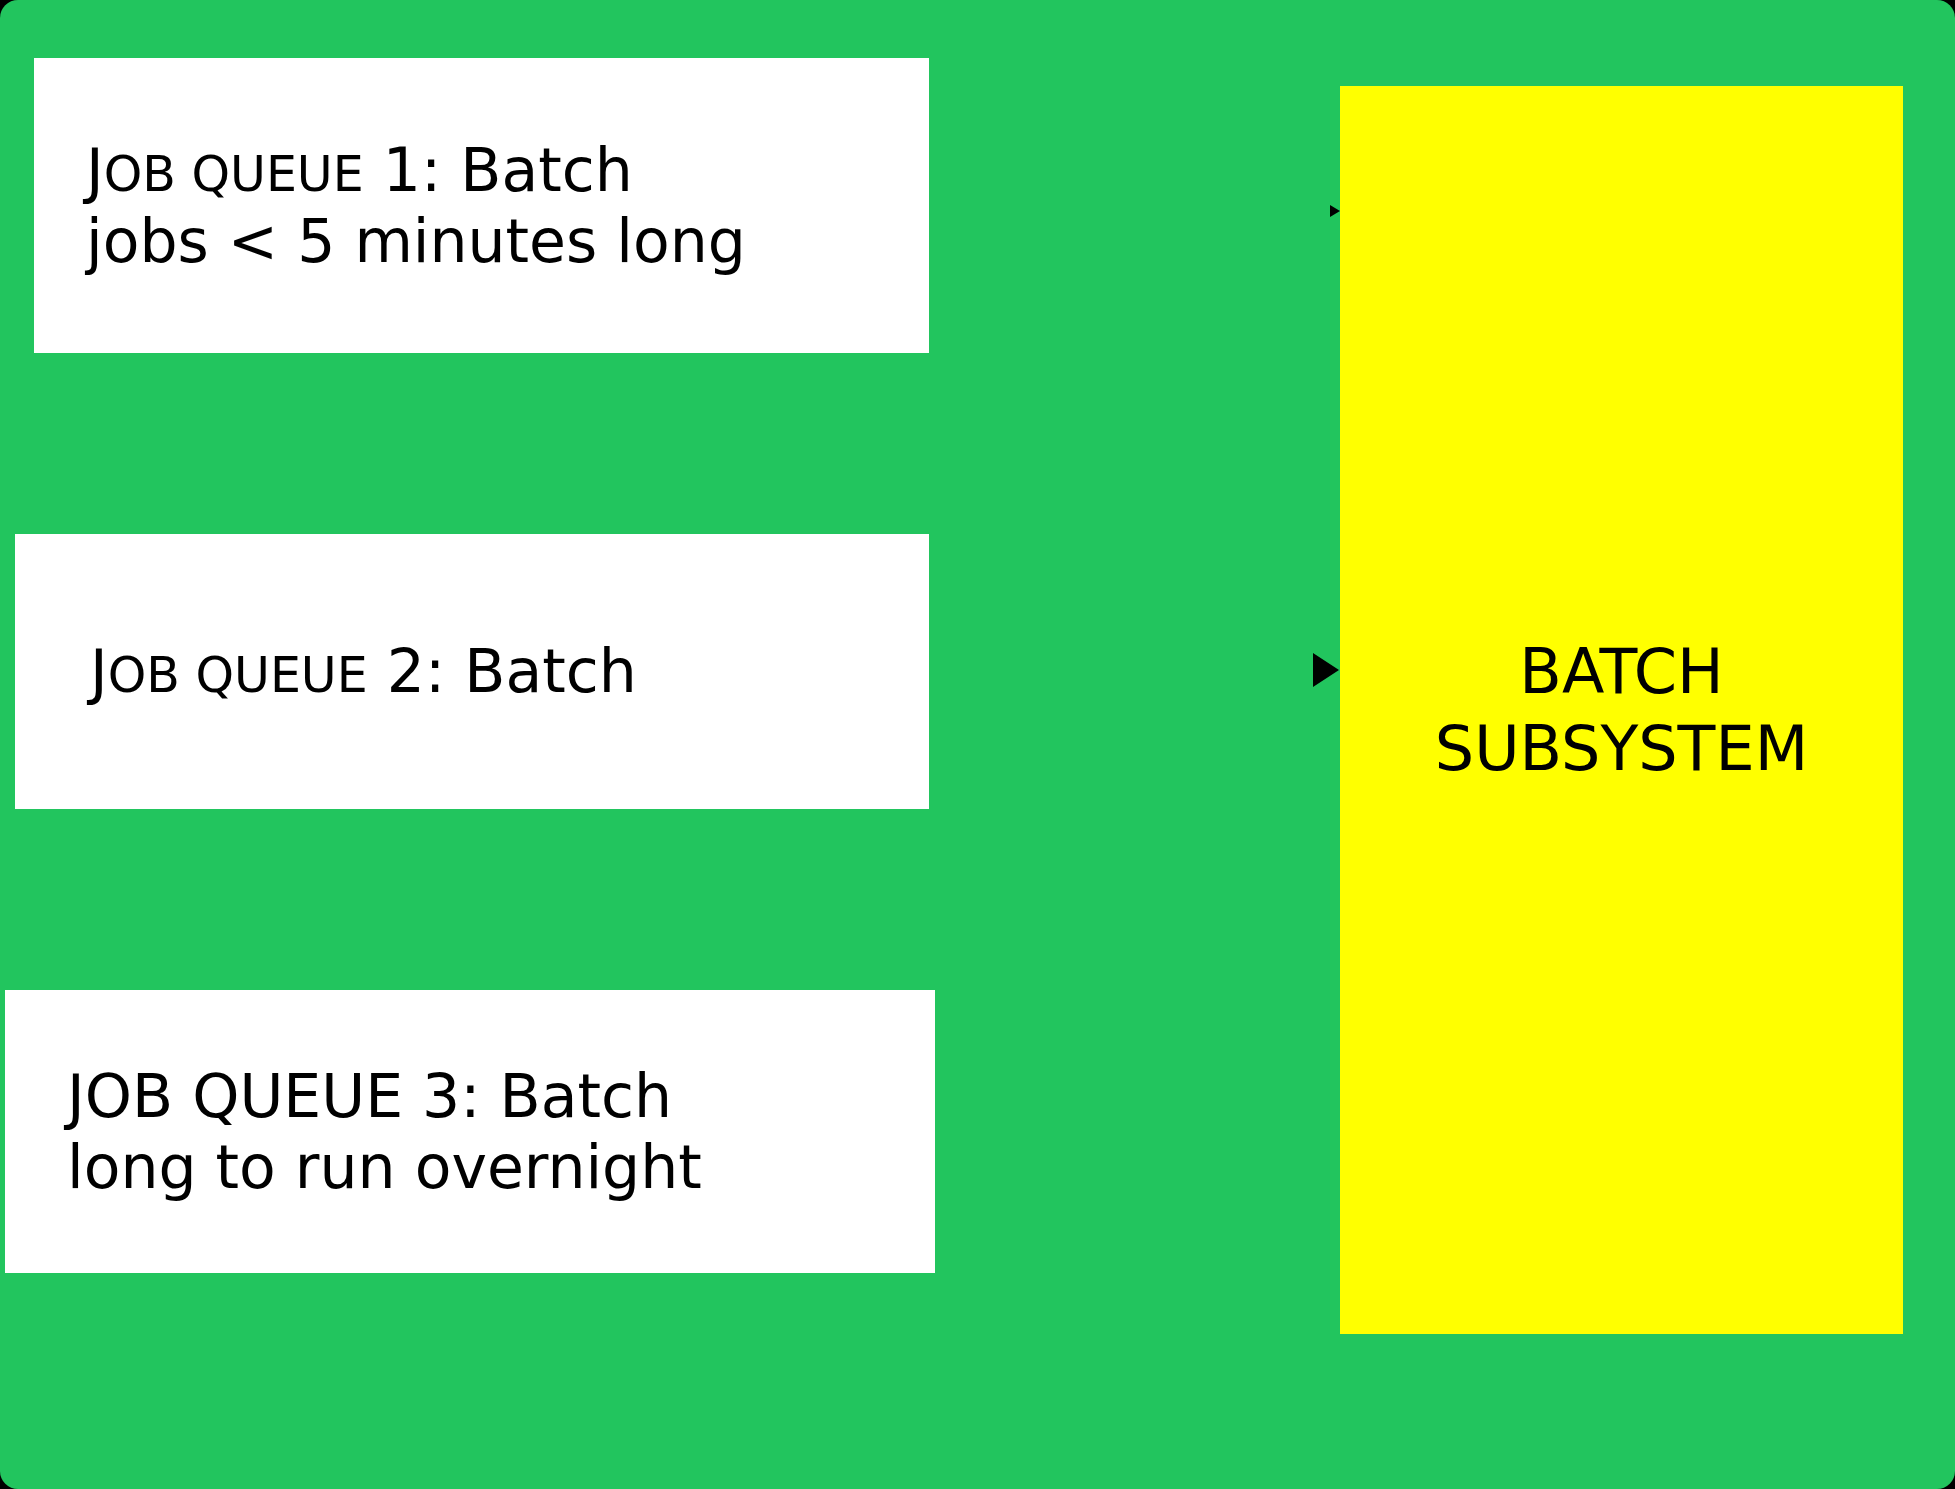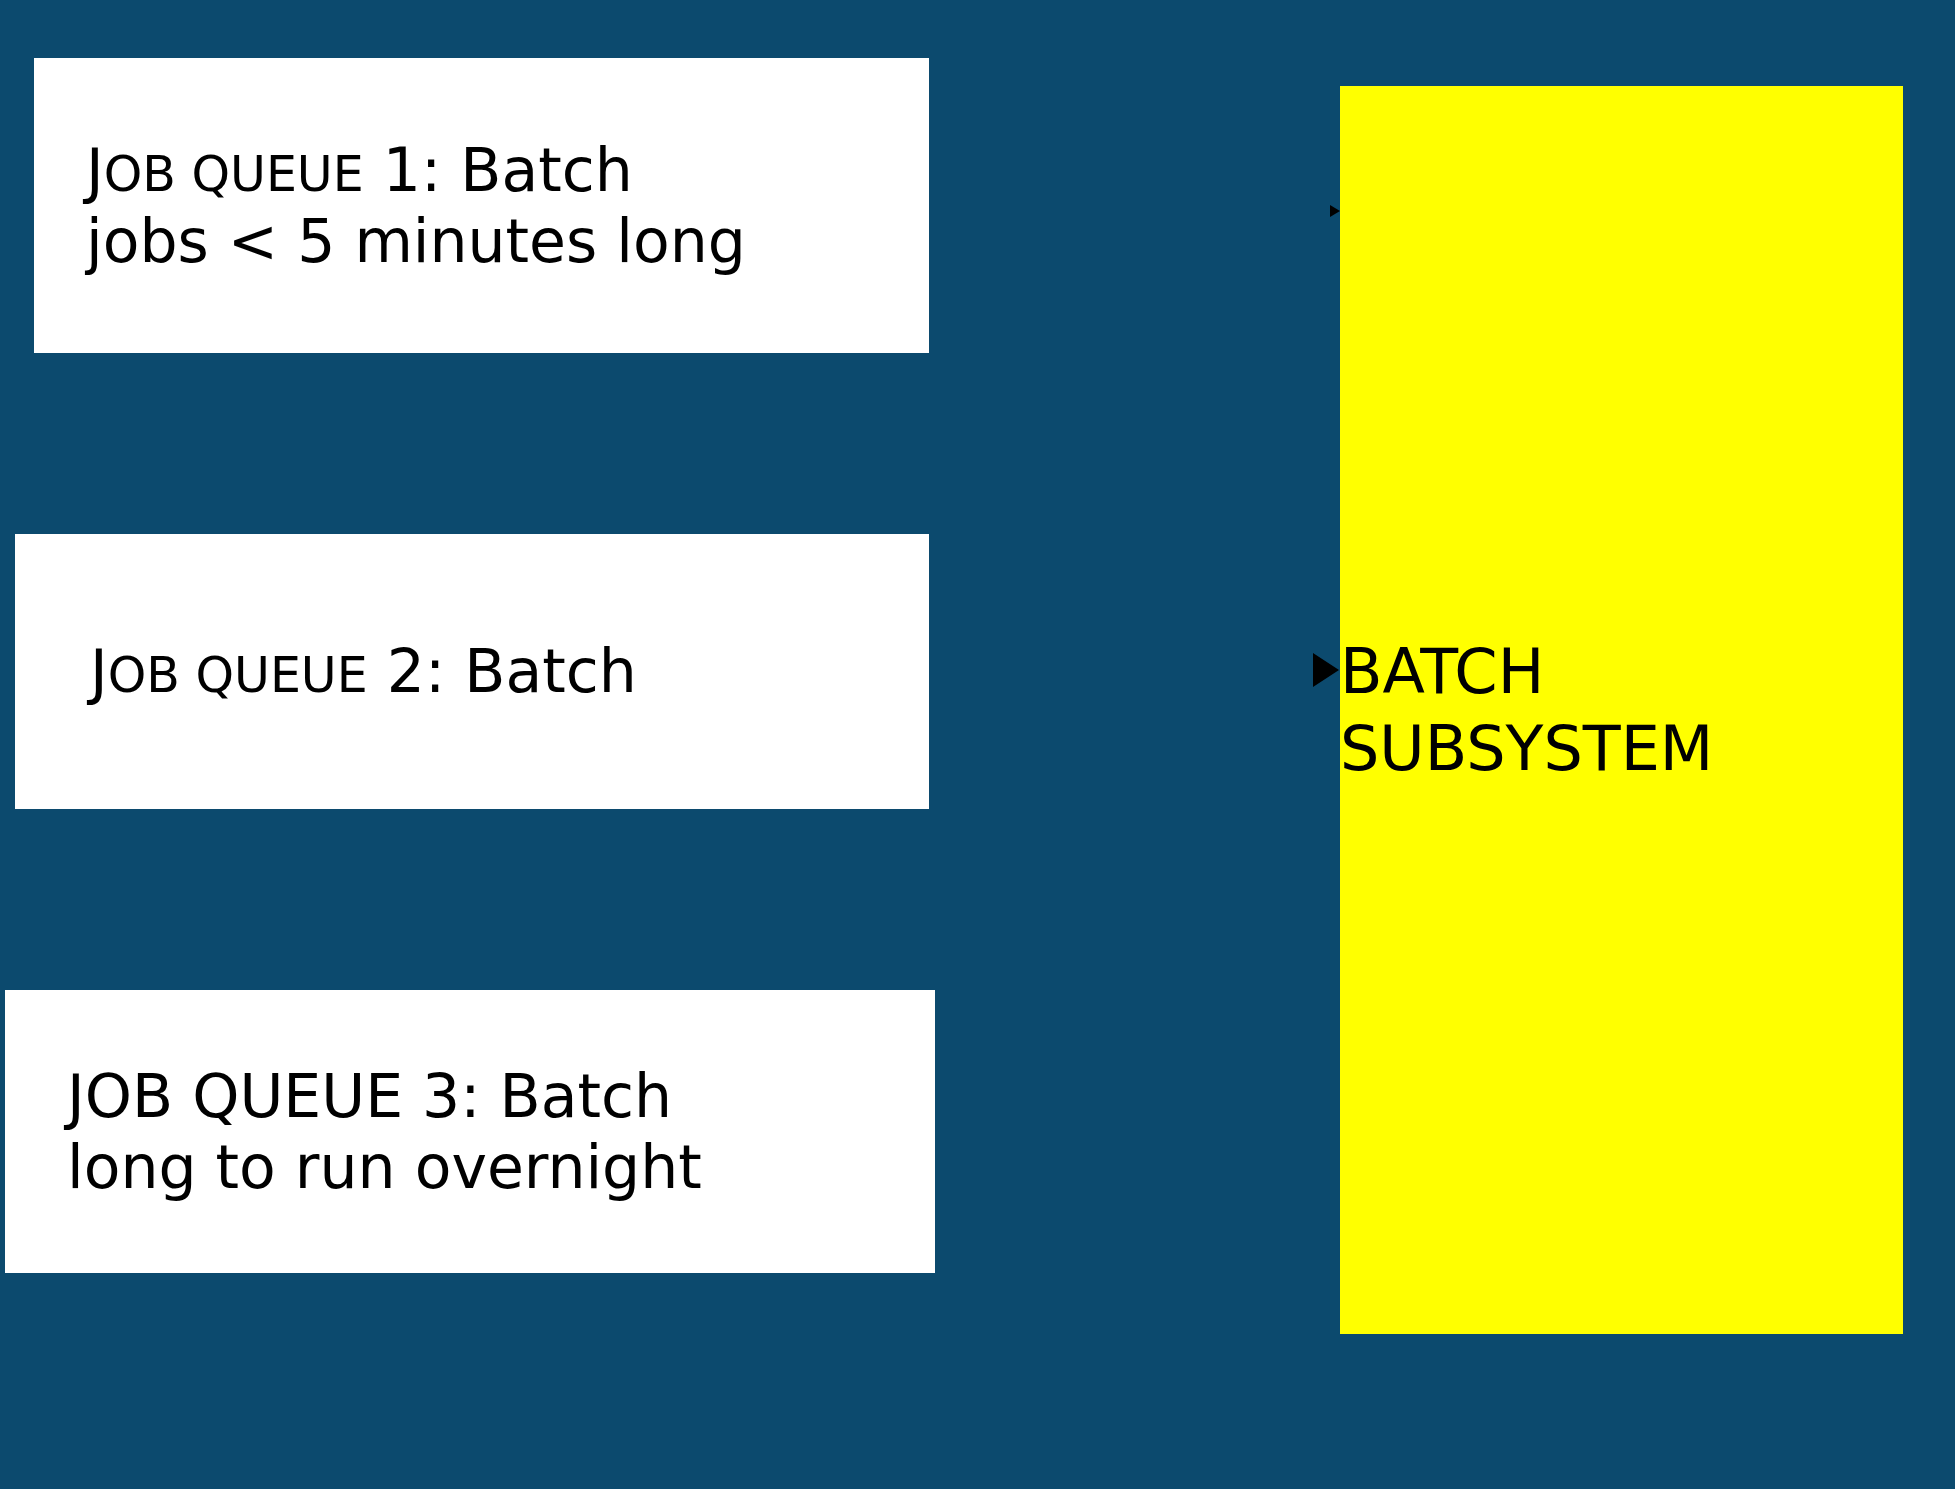--- a/index.html
+++ b/index.html
@@ -10,21 +10,22 @@
   body {
     width: 1955px;
     height: 1489px;
     overflow: hidden;
     font-family: "DejaVu Sans", sans-serif;
   }
   #canvas {
     position: relative;
     width: 1955px;
     height: 1489px;
-    background: #0c4a6e;
+    background: #22c55e;
+    border-radius: 18px;
   }
 
   
   .queue-box {
     position: absolute;
     background: #ffffff;
     box-sizing: border-box;
     display: flex;
     flex-direction: column;
     justify-content: center;
@@ -64,21 +65,21 @@
   
   #batch-subsystem-box {
     position: absolute;
     left: 1340px;
     top: 86px;
     width: 563px;
     height: 1248px;
     background: #ffff00;
     display: flex;
     flex-direction: column;
-    align-items: flex-start;
+    align-items: center;
     justify-content: center;
   }
   .subsystem-line {
     color: #000000;
     font-size: 62px;
     line-height: 1.25;
     white-space: nowrap;
     text-align: center;
   }
 

